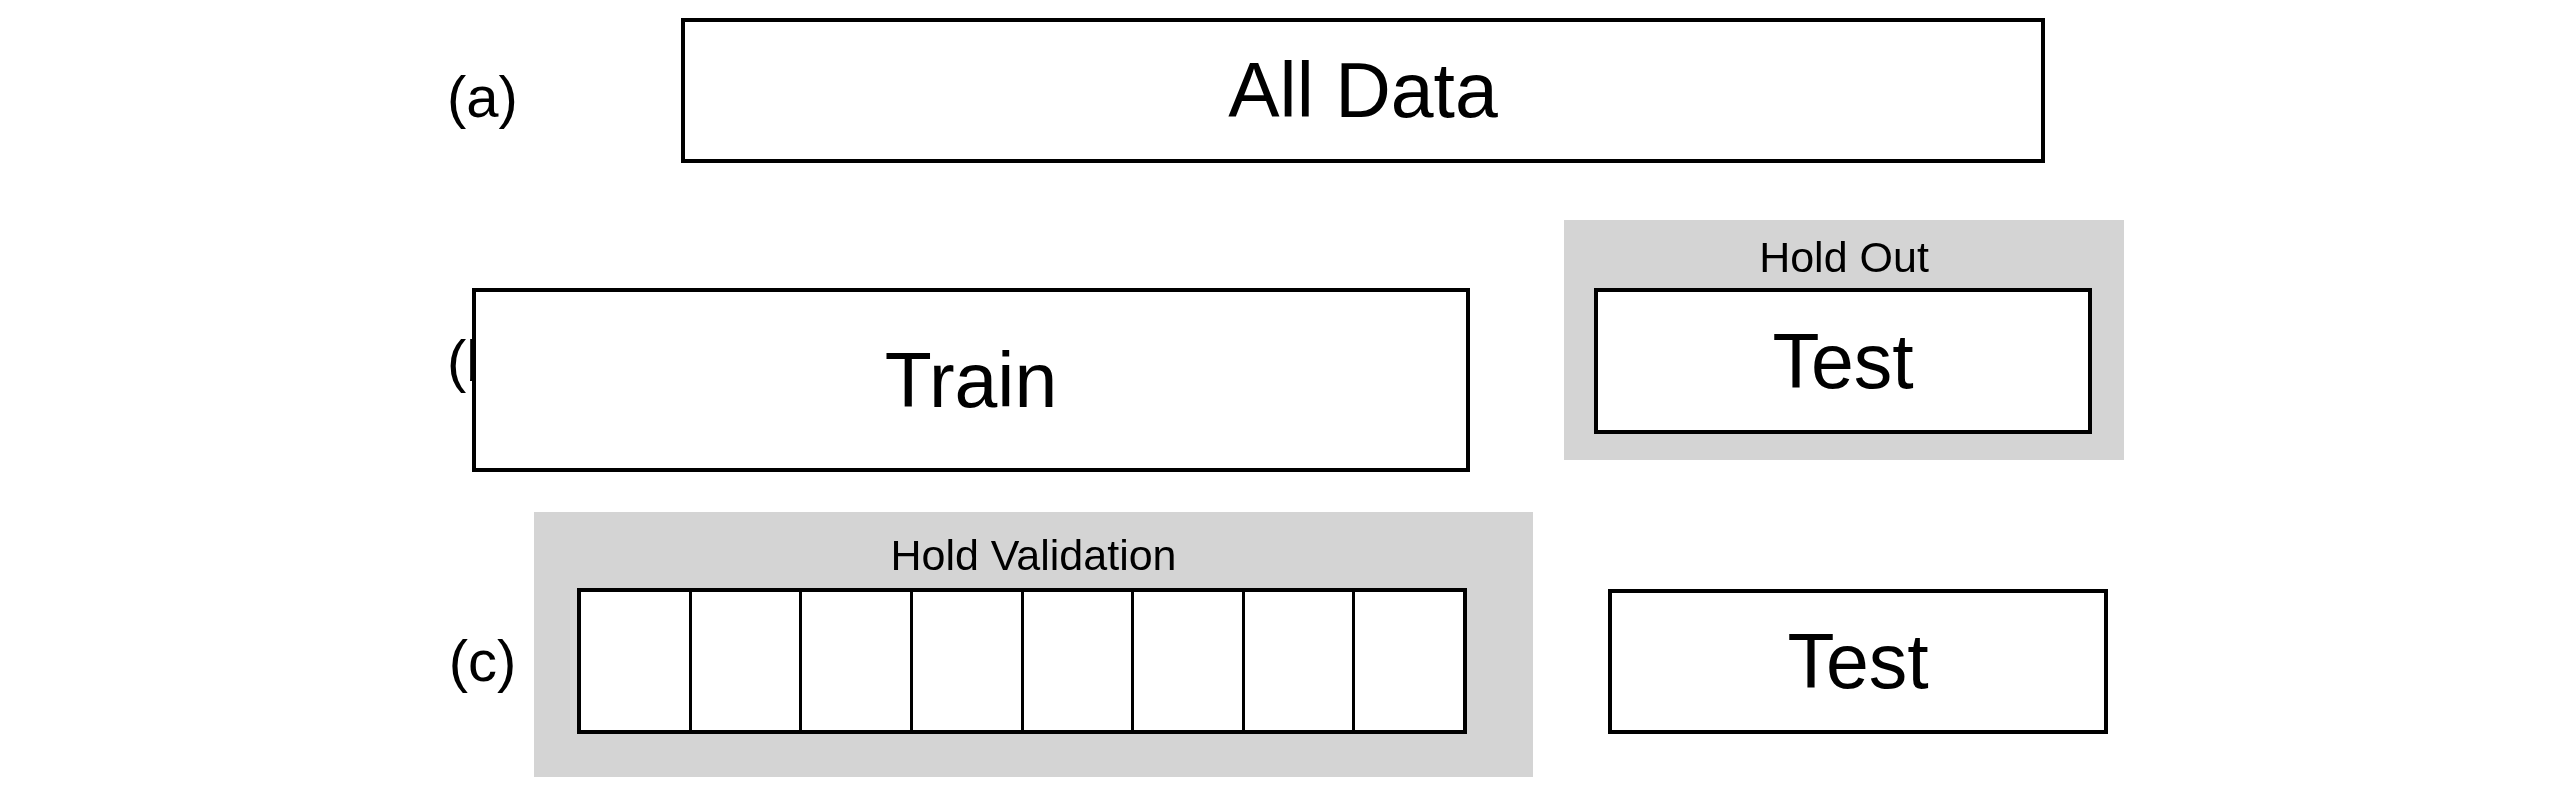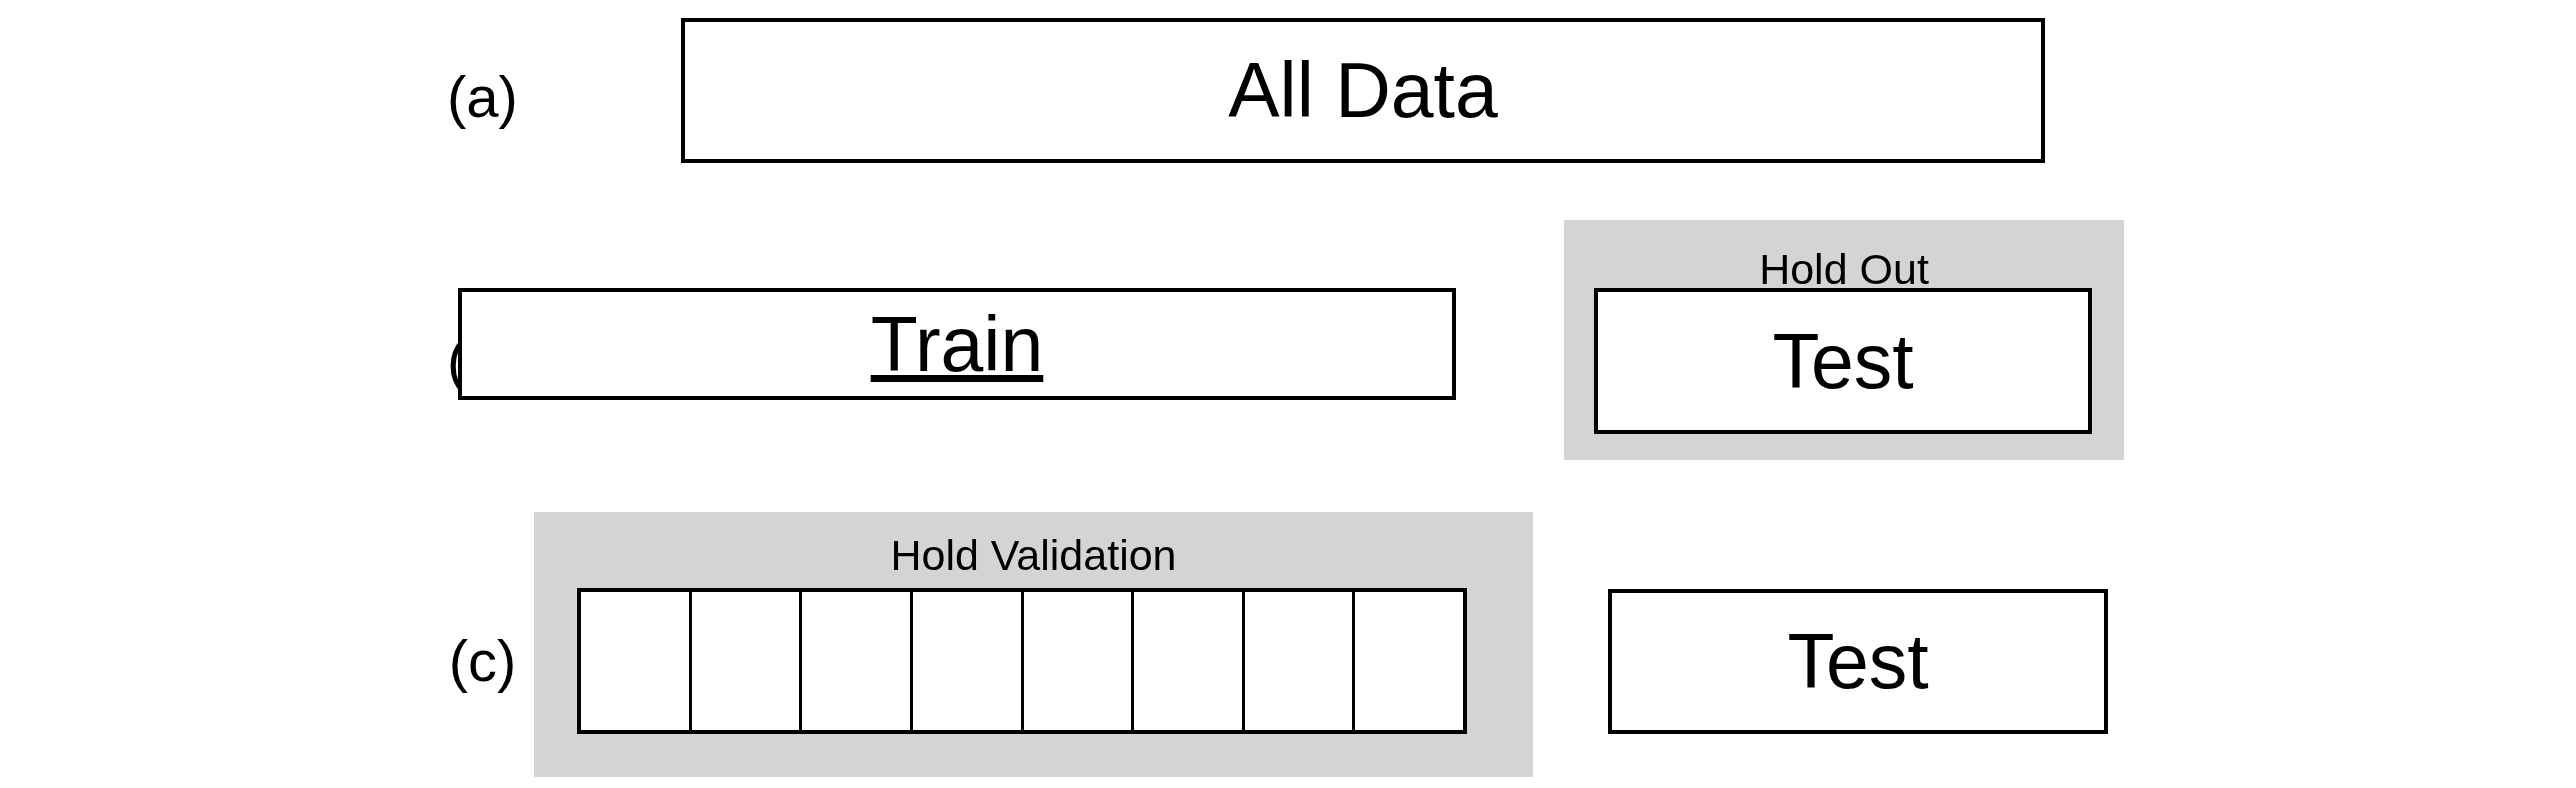--- a/index.html
+++ b/index.html
@@ -94,26 +94,26 @@
 <div id="canvas">
 
   <div class="row-label" style="left:444px; top:68px; width:77px;">(a)</div>
 
   <div class="box" style="left:671px; top:18px; width:1364px; height:145px;margin-left:10px;">
     <span class="box-label large">All Data</span>
   </div>
 
   <div class="row-label" style="left:444px; top:332px; width:77px;">(b)</div>
 
-  <div class="box" style="left:458px; top:288px; width:998px; height:112px;text-decoration:underline;">
+  <div class="box" style="left:472px; top:288px; width:998px; height:184px;">
     <span class="box-label large">Train</span>
   </div>
 
   <div class="shade" style="left:1564px; top:220px; width:560px; height:240px;">
-    <div class="shade-title" style="top:16.3px;margin-top:12px;">Hold Out</div>
+    <div class="shade-title" style="top:16.3px;">Hold Out</div>
   </div>
 
   <div class="box" style="left:1594px; top:288px; width:498px; height:146px;">
     <span class="box-label large">Test</span>
   </div>
 
   <div class="row-label" style="left:444px; top:632px; width:77px;">(c)</div>
 
   <div class="shade" style="left:534px; top:512px; width:999px; height:265px;">
     <div class="shade-title" style="top:22px;">Hold Validation</div>

